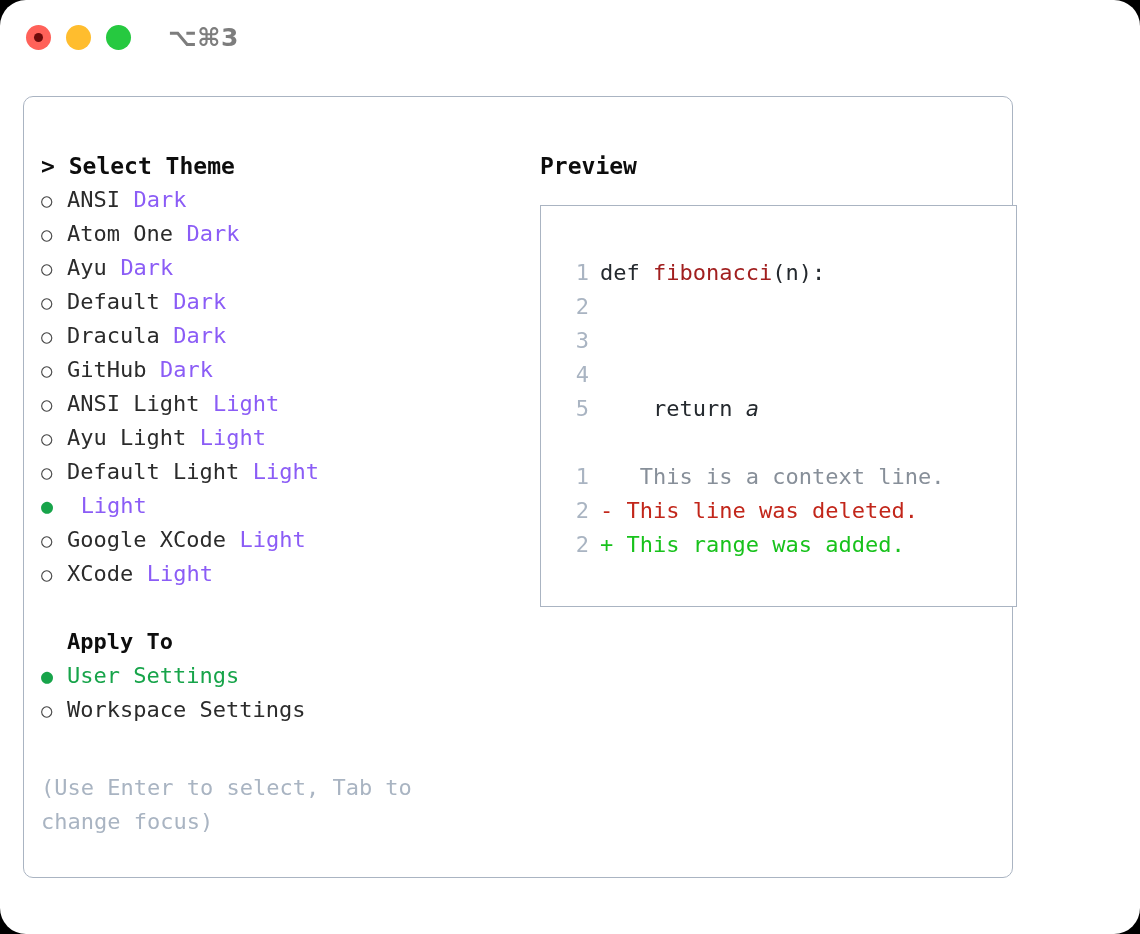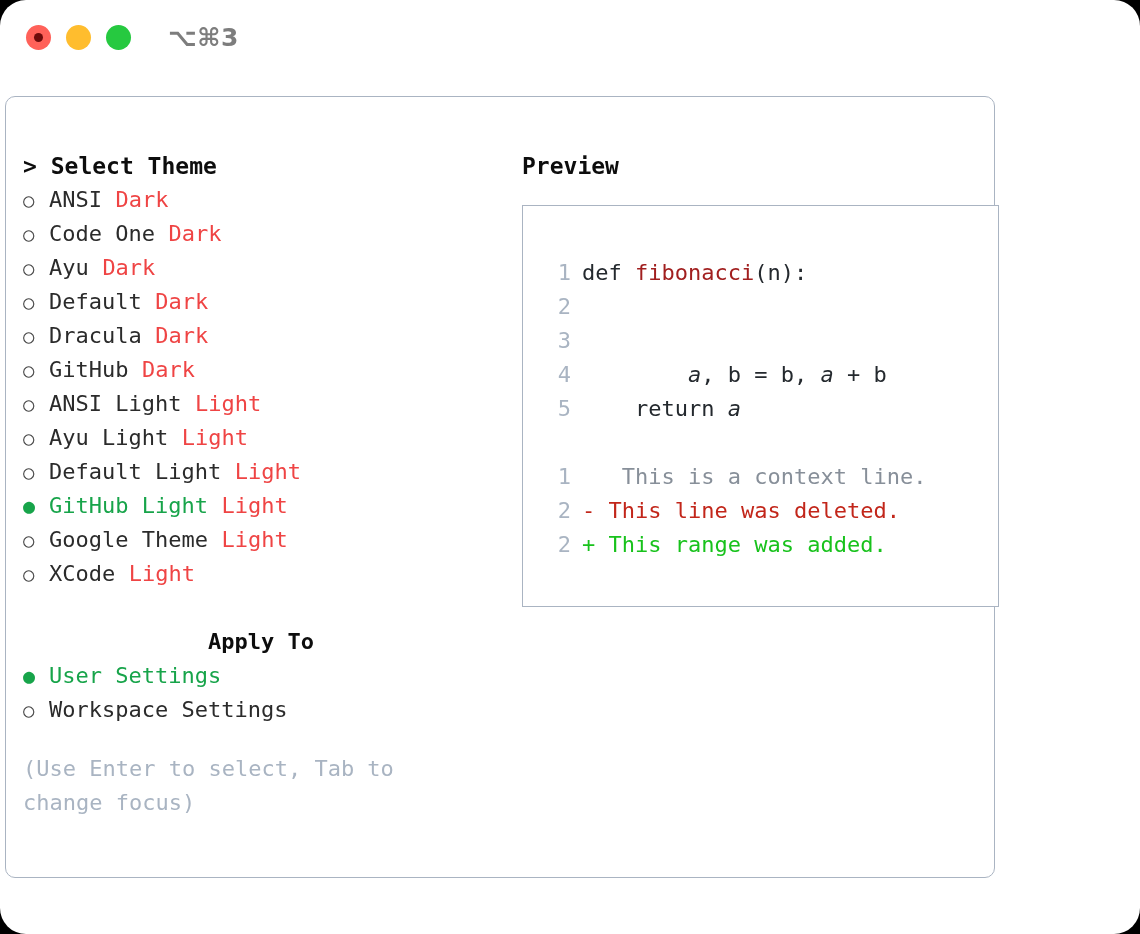--- a/index.html
+++ b/index.html
@@ -69,21 +69,21 @@
     font-weight: 700;
     color: #7d7d7d;
     letter-spacing: 0.5px;
     font-family: "DejaVu Sans", "Liberation Sans", sans-serif;
     white-space: nowrap;
   }
 
   
   .panel {
     position: absolute;
-    left: 5px;
+    left: 23px;
     top: 96px;
     width: 990px;
     height: 782px;
     border: 1.5px solid #aab4c2;
     border-radius: 10px;
     box-sizing: border-box;
     background: #ffffff;
     text-decoration: underline;
   }
 
@@ -114,37 +114,36 @@
     font-size: 19px;
     color: #4a4a4a;
   }
   .bullet.on {
     color: #17a44a;
     font-size: 20px;
   }
   .opt-label { color: #2b2b2b; }
   .opt-row.sel .opt-label { color: #17a44a; }
   .opt-badge {
-    color: #ef4444;
+    color: #8b5cf6;
     margin-left: 0.62em;
   }
 
   .apply-title {
     margin-top: 34px;
     padding-left: 26px;
     font-size: 22px;
     font-weight: 700;
     color: #0d0d0d;
     line-height: 34px;
     white-space: pre;
-    text-align: center;
   }
 
   .hint {
-    margin-top: 25px;
+    margin-top: 44px;
     font-size: 22px;
     line-height: 34px;
     color: #a9b4c2;
     width: 402px;
     white-space: normal;
   }
 
   
   .right-col {
     position: absolute;
@@ -208,30 +207,30 @@
     <div class="shortcut">⌥⌘3</div>
   </div>
 
   <div class="panel">
 
     <div class="left-col">
       <div class="section-title">&gt; Select Theme</div>
 
       <div id="theme-list">
           <div class="opt-row"><span class="bullet">○</span><span class="opt-label">ANSI</span><span class="opt-badge">Dark</span></div>
-          <div class="opt-row"><span class="bullet">○</span><span class="opt-label">Code One</span><span class="opt-badge">Dark</span></div>
+          <div class="opt-row"><span class="bullet">○</span><span class="opt-label">Atom One</span><span class="opt-badge">Dark</span></div>
           <div class="opt-row"><span class="bullet">○</span><span class="opt-label">Ayu</span><span class="opt-badge">Dark</span></div>
           <div class="opt-row"><span class="bullet">○</span><span class="opt-label">Default</span><span class="opt-badge">Dark</span></div>
           <div class="opt-row"><span class="bullet">○</span><span class="opt-label">Dracula</span><span class="opt-badge">Dark</span></div>
           <div class="opt-row"><span class="bullet">○</span><span class="opt-label">GitHub</span><span class="opt-badge">Dark</span></div>
           <div class="opt-row"><span class="bullet">○</span><span class="opt-label">ANSI Light</span><span class="opt-badge">Light</span></div>
           <div class="opt-row"><span class="bullet">○</span><span class="opt-label">Ayu Light</span><span class="opt-badge">Light</span></div>
           <div class="opt-row"><span class="bullet">○</span><span class="opt-label">Default Light</span><span class="opt-badge">Light</span></div>
-          <div class="opt-row sel"><span class="bullet on">●</span><span class="opt-label">GitHub Light</span><span class="opt-badge">Light</span></div>
-          <div class="opt-row"><span class="bullet">○</span><span class="opt-label">Google Theme</span><span class="opt-badge">Light</span></div>
+          <div class="opt-row sel"><span class="bullet on">●</span><span class="opt-badge">Light</span></div>
+          <div class="opt-row"><span class="bullet">○</span><span class="opt-label">Google XCode</span><span class="opt-badge">Light</span></div>
           <div class="opt-row"><span class="bullet">○</span><span class="opt-label">XCode</span><span class="opt-badge">Light</span></div>
         </div>
 
       <div class="apply-title">Apply To</div>
 
       <div id="apply-list">
           <div class="opt-row sel"><span class="bullet on">●</span><span class="opt-label">User Settings</span></div>
           <div class="opt-row"><span class="bullet">○</span><span class="opt-label">Workspace Settings</span></div>
         </div>
 
@@ -239,21 +238,21 @@
     </div>
 
     <div class="right-col">
       <div class="preview-title">Preview</div>
 
       <div class="code-box">
         <div id="code-lines">
             <div class="code-line"><span class="lnum">1</span><span><span class="code-text">def </span><span class="tok-fn">fibonacci</span><span class="code-text">(n):</span></span></div>
             <div class="code-line"><span class="lnum">2</span></div>
             <div class="code-line"><span class="lnum">3</span></div>
-            <div class="code-line"><span class="lnum">4</span><span><span class="code-text">        </span><span class="tok-var code-text">a</span><span class="code-text">, b = b, </span><span class="tok-var code-text">a</span><span class="code-text"> + b</span></span></div>
+            <div class="code-line"><span class="lnum">4</span></div>
             <div class="code-line"><span class="lnum">5</span><span><span class="code-text">    return </span><span class="tok-var code-text">a</span></span></div>
           </div>
         <div class="code-gap"></div>
         <div id="diff-lines">
             <div class="code-line"><span class="lnum">1</span><span class="diff-ctx"> </span><span class="diff-ctx">  This is a context line.</span></div>
             <div class="code-line"><span class="lnum">2</span><span class="diff-del">-</span><span class="diff-del"> This line was deleted.</span></div>
             <div class="code-line"><span class="lnum">2</span><span class="diff-add">+</span><span class="diff-add"> This range was added.</span></div>
           </div>
       </div>
     </div>

